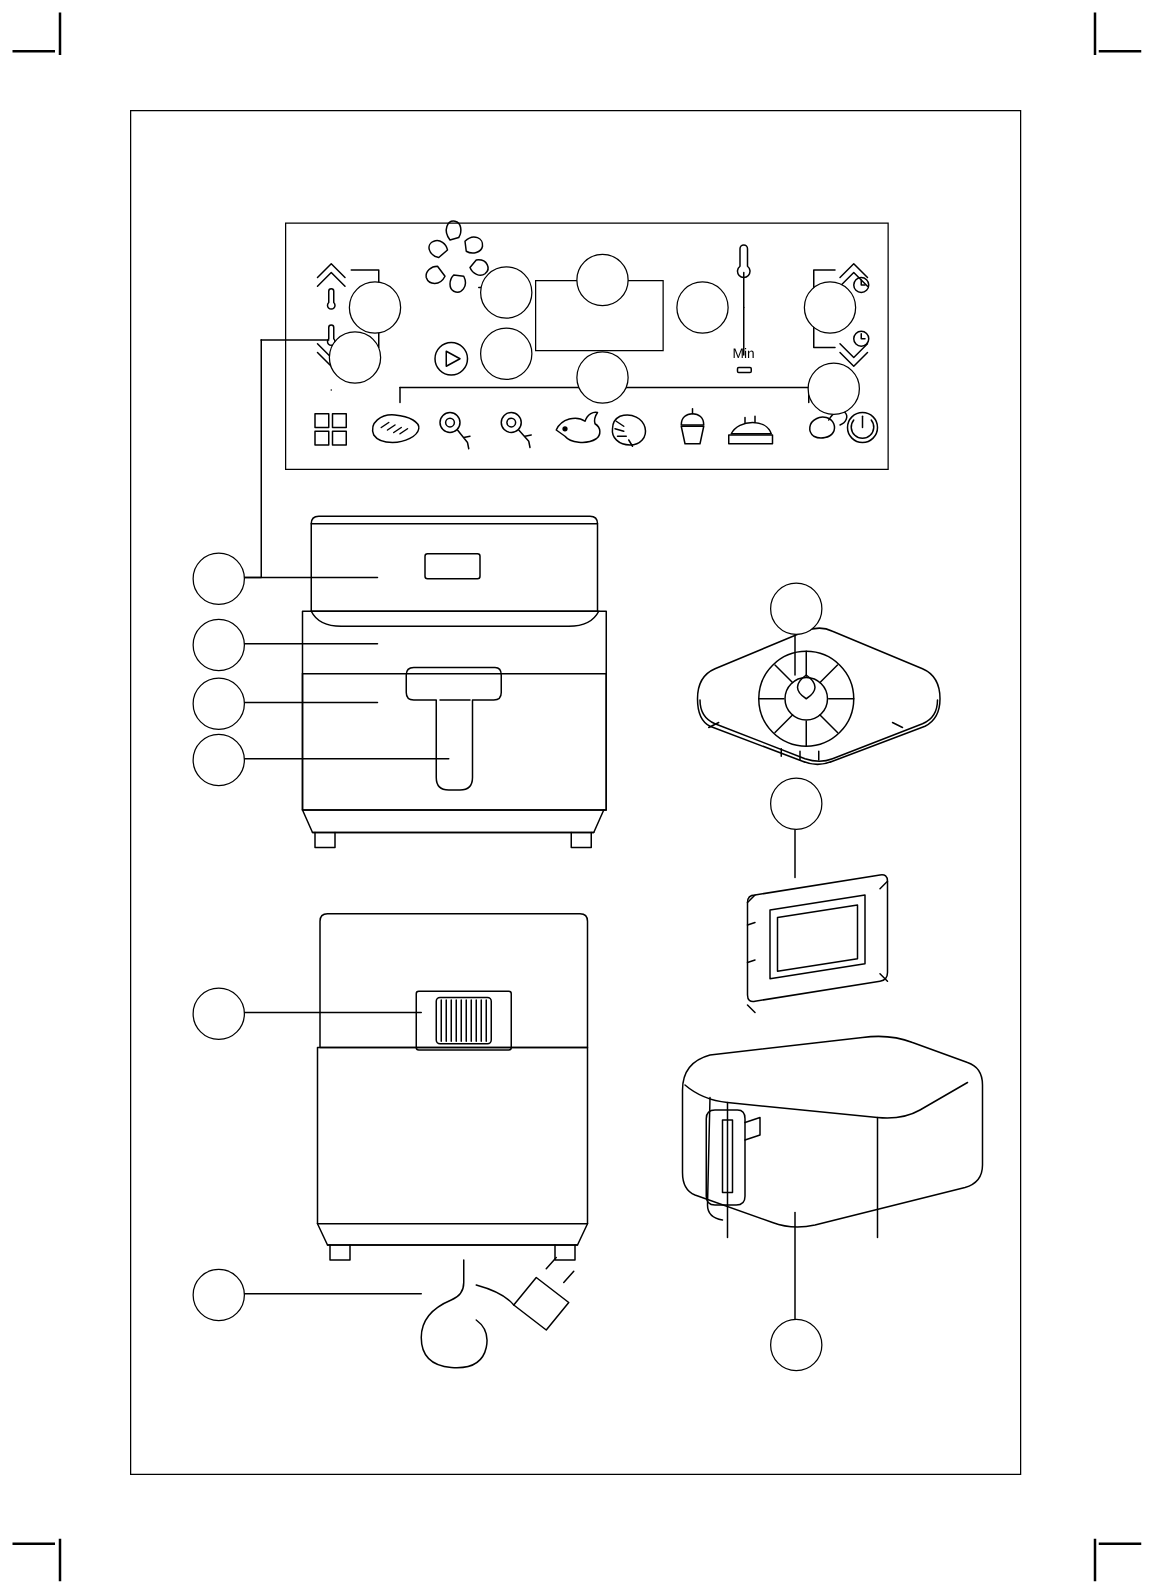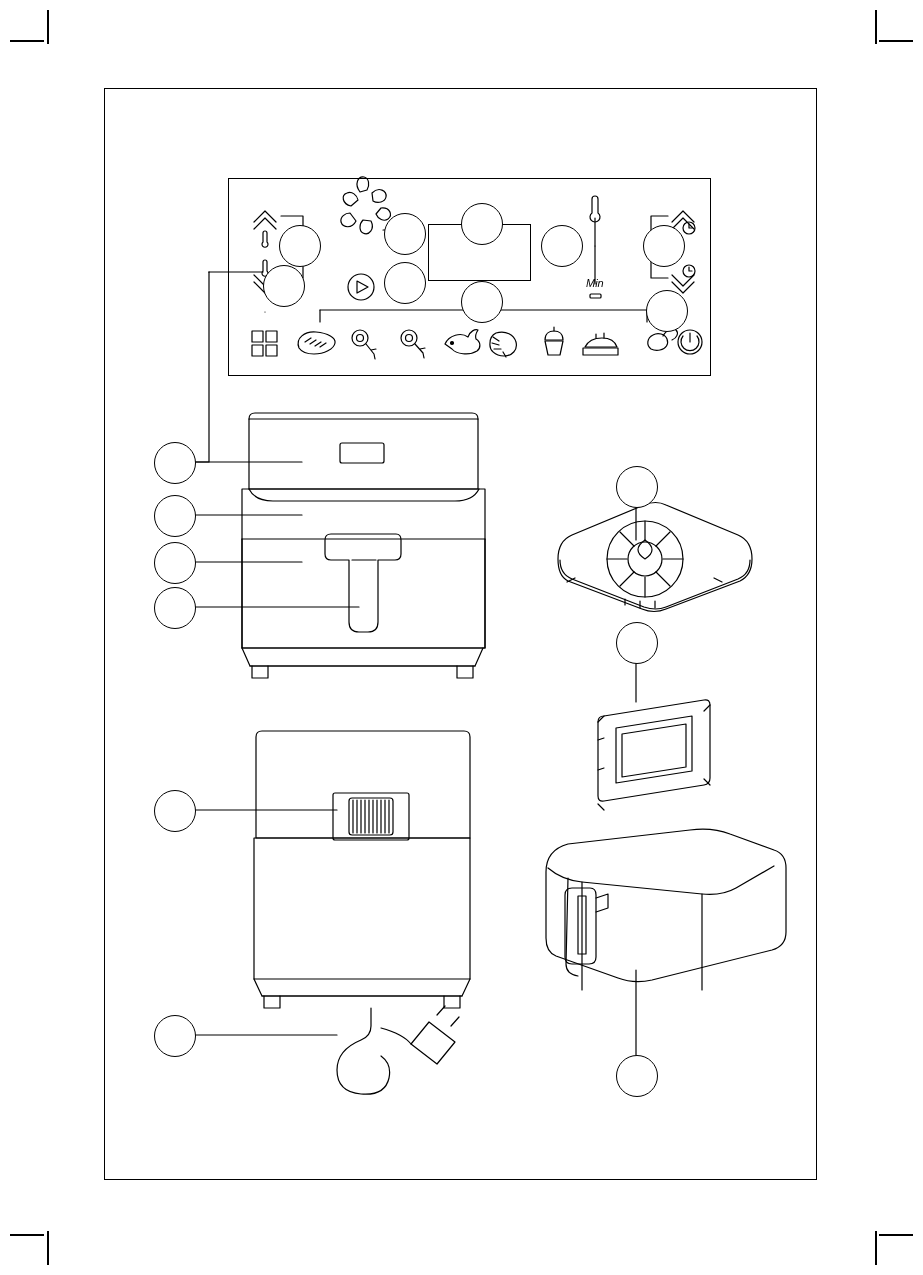--- a/index.html
+++ b/index.html
@@ -11,21 +11,21 @@
 
   .frame{position:absolute;left:104px;top:88px;width:713px;height:1092px;border:1.2px solid #000;box-sizing:border-box;}
 
   
   .panel{position:absolute;left:228px;top:178px;width:483px;height:198px;border:1.2px solid #000;box-sizing:border-box;background:#fff;}
 
   .callout{position:absolute;border:1.2px solid #000;border-radius:50%;background:#fff;}
 
   .svgwrap{position:absolute;left:0;top:0;width:923px;height:1275px;pointer-events:none;}
 
-  .lbl{position:absolute;font-size:11px;font-style:italic;}
+  .lbl{position:absolute;font-size:11px;}
 
   
   .display{position:absolute;border:1.2px solid #000;box-sizing:border-box;background:#fff;}
 </style>
 </head>
 <body>
 
 <div class="page">
 
   <div class="crop" style="left:47px;top:10px;width:1.5px;height:34px;"></div>

